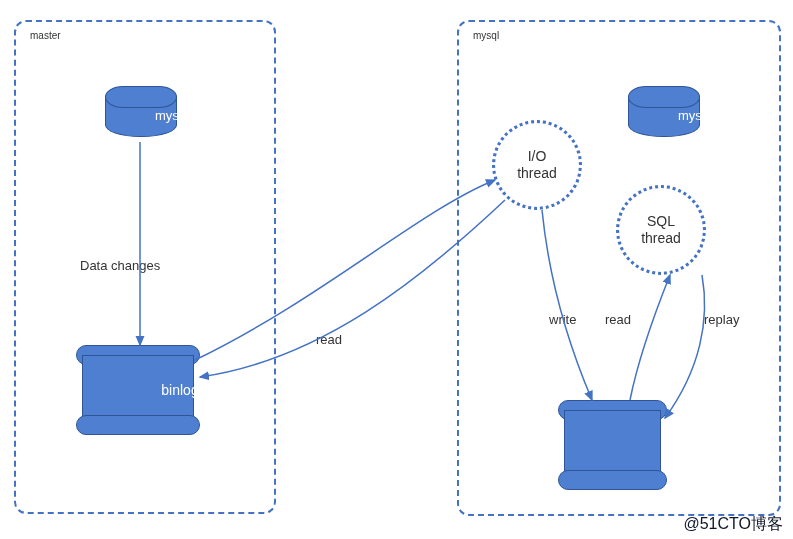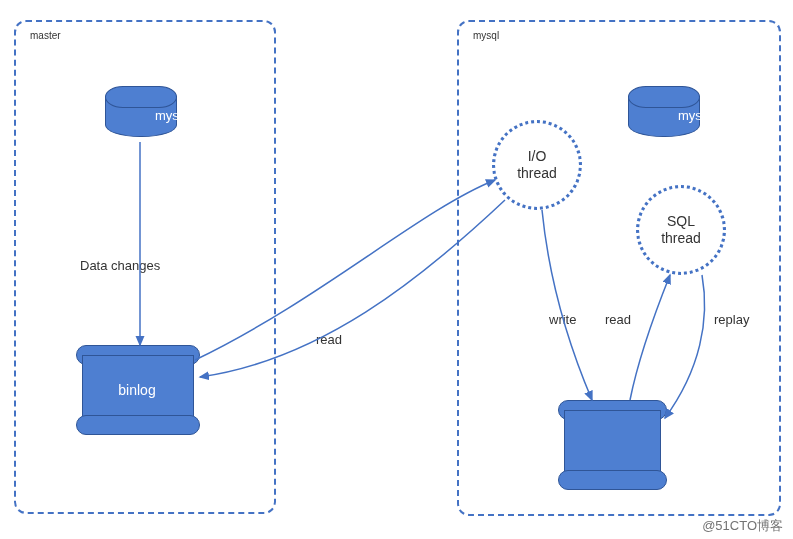--- a/index.html
+++ b/index.html
@@ -91,20 +91,21 @@
   .scroll-label {
     position: absolute;
     width: 100%;
     text-align: center;
     top: 50%;
     transform: translateY(-50%);
     color: #fff;
     font-size: 14px;
     line-height: 1.2;
     z-index: 3;
+    padding-left: 43px;
   }
   .circle {
     position: absolute;
     width: 90px;
     height: 90px;
     background: #fff;
     border: 3px dotted #4472c4;
     border-radius: 50%;
     display: flex;
     align-items: center;
@@ -123,22 +124,22 @@
   }
   svg.arrows {
     position: absolute;
     top: 0; left: 0;
     width: 793px;
     height: 539px;
     pointer-events: none;
   }
   .watermark {
     position: absolute;
-    font-size: 13px;
-    color: #737373;
+    font-size: 16px;
+    color: #0f172a;
   }
 </style>
 </head>
 <body>
 
 <div class="panel" style="left:14px; top:20px; width:258px; height:490px;">
   <div class="panel-title">master</div>
 </div>
 
 <div class="db" style="left:105px; top:86px;">
@@ -164,35 +165,35 @@
   <div class="top"></div>
   <div class="body"></div>
   <div class="db-label">mysql</div>
 </div>
 
 <div class="circle" style="left:492px; top:120px;">
   <span style="white-space:pre;">I/O
 thread</span>
 </div>
 
-<div class="circle" style="left:636px; top:185px;">
+<div class="circle" style="left:616px; top:185px;">
   <span style="white-space:pre;">SQL
 thread</span>
 </div>
 
 <div class="scroll-shape" style="left:564px; top:400px; width:95px; height:90px;">
   <div class="roll-top" style="width:107px;"></div>
   <div class="body"></div>
   <div class="roll-bottom" style="width:107px;"></div>
 </div>
 
 <div class="label" style="left:316px; top:332px;">read</div>
 <div class="label" style="left:549px; top:312px;">write</div>
 <div class="label" style="left:605px; top:312px;">read</div>
-<div class="label" style="left:704px; top:312px;padding-left:10px;">replay</div>
+<div class="label" style="left:704px; top:312px;">replay</div>
 
 <svg class="arrows">
   <defs>
     <marker id="arrowhead" markerWidth="8" markerHeight="8" refX="6" refY="3" orient="auto">
       <path d="M0,0 L7,3 L0,6 Z" fill="#4472c4"></path>
     </marker>
   </defs>
 
   <line x1="140" y1="142" x2="140" y2="345" stroke="#4472c4" stroke-width="1.5" marker-end="url(#arrowhead)"></line>
 

